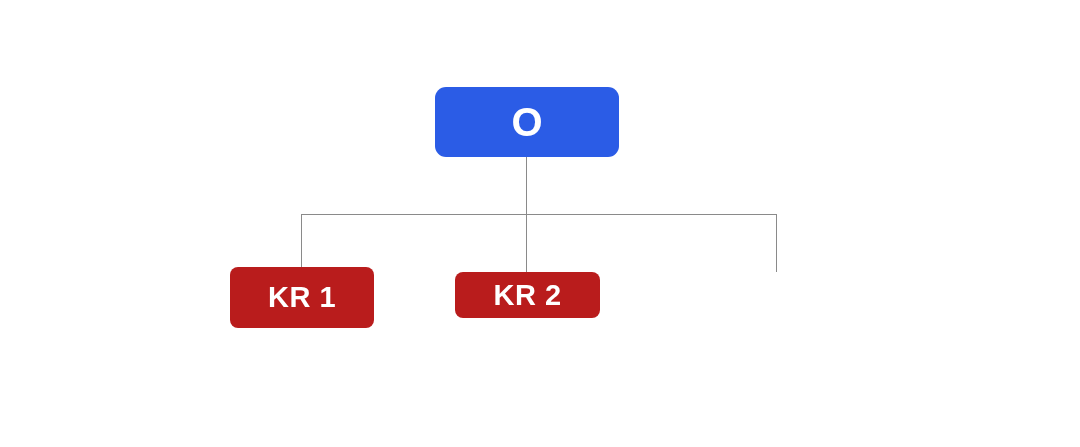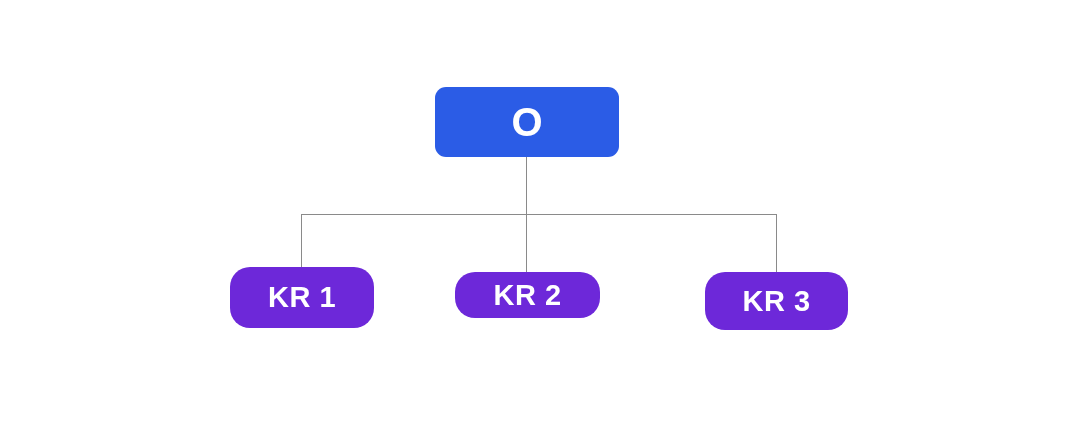--- a/index.html
+++ b/index.html
@@ -52,22 +52,22 @@
     height: 70px;
     background: #2b5ce6;
     border-radius: 11px;
   }
   #node-objective .node-label {
     font-size: 40px;
     letter-spacing: 0px;
   }
   
   .node-kr {
-    background: #6d28d9;
-    border-radius: 20px;
+    background: #b91c1c;
+    border-radius: 8px;
   }
   .node-kr .node-label {
     font-size: 29px;
   }
   #node-kr-1 {
     left: 230px;
     top: 267px;
     width: 144px;
     height: 61px;
   }
@@ -105,17 +105,14 @@
   </div>
 
   <div class="node node-kr" id="node-kr-1">
     <span class="node-label">KR 1</span>
   </div>
 
   <div class="node node-kr" id="node-kr-2">
     <span class="node-label">KR 2</span>
   </div>
 
-  <div class="node node-kr" id="node-kr-3">
-    <span class="node-label">KR 3</span>
-  </div>
 
 </div>
 
 </body></html>

